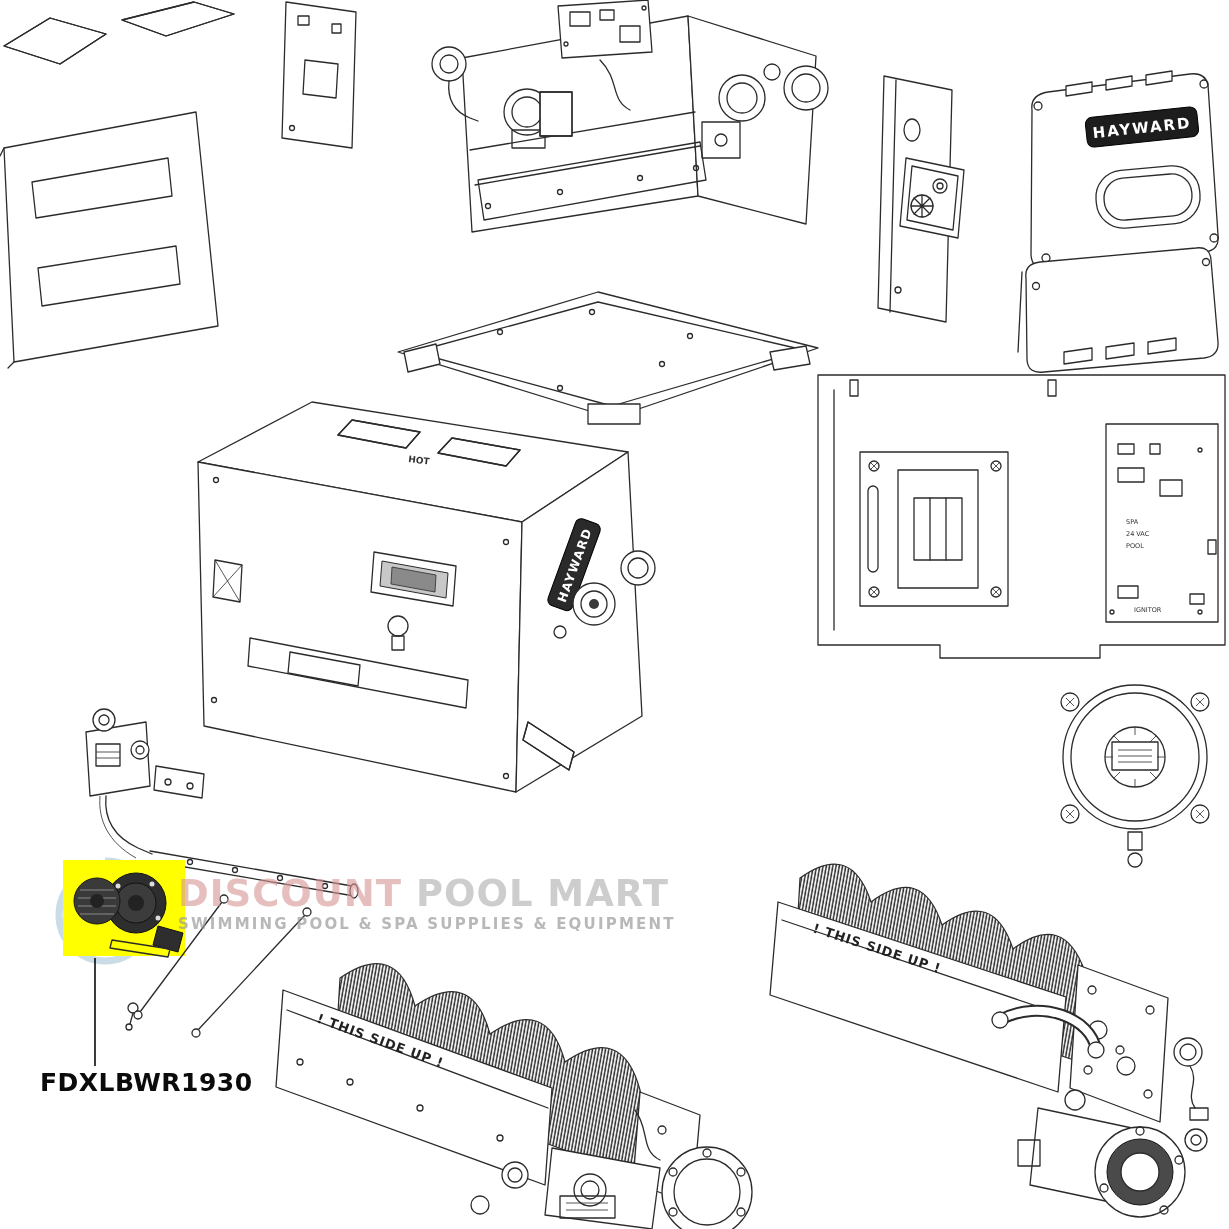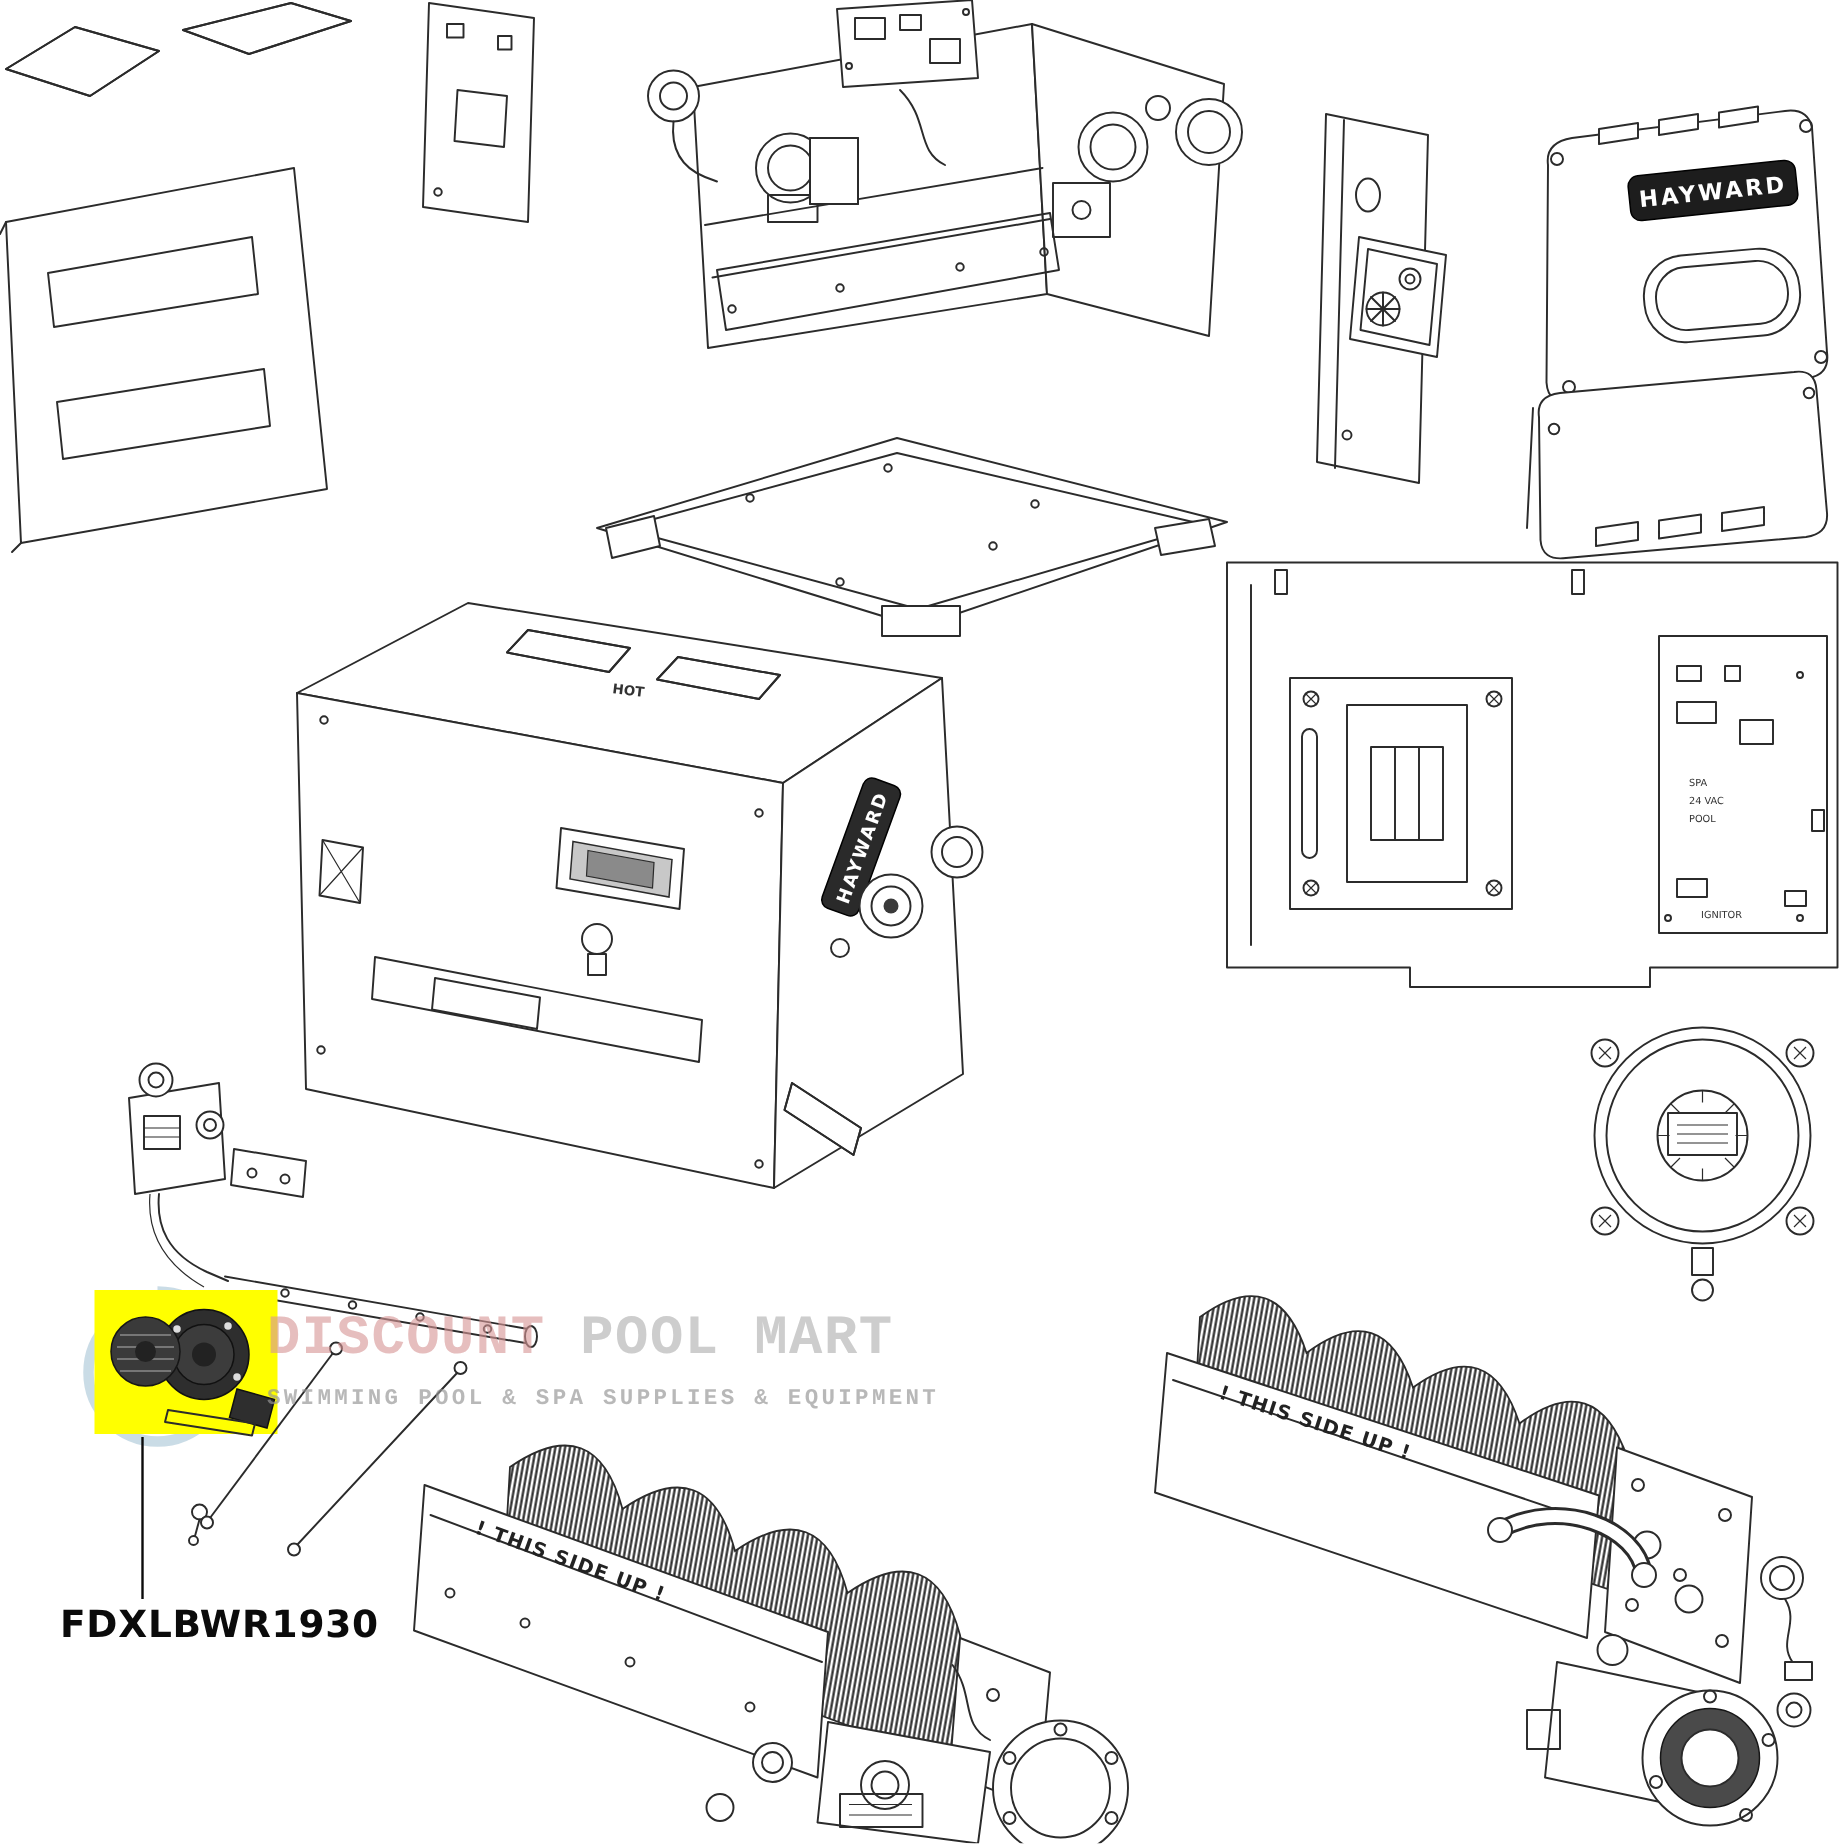--- a/index.html
+++ b/index.html
@@ -9,25 +9,25 @@
   .ln  {fill:none;stroke:#2b2b2b;stroke-width:1.3;stroke-linejoin:round;stroke-linecap:round;}
   .lnf {fill:#ffffff;stroke:#2b2b2b;stroke-width:1.3;stroke-linejoin:round;}
   .thin{fill:none;stroke:#2b2b2b;stroke-width:0.8;}
   .dk  {fill:#3a3a3a;stroke:#161616;stroke-width:1;}
   .dk2 {fill:#2e2e2e;stroke:#111;stroke-width:1;}
   .t-small{font:bold 9px "DejaVu Sans",sans-serif;fill:#333;}
   .t-tiny {font:6.5px "DejaVu Sans",sans-serif;fill:#333;}
   .t-badge{font:bold 15px "DejaVu Sans",sans-serif;fill:#ffffff;letter-spacing:2px;}
   .t-badge2{font:bold 12px "DejaVu Sans",sans-serif;fill:#ffffff;letter-spacing:1.5px;}
   .t-side {font:bold 13px "DejaVu Sans",sans-serif;fill:#222;letter-spacing:1px;}
-  .wm{position:absolute;left:178px;top:872px;pointer-events:none;font-family:Liberation Mono, monospace;}
+  .wm{position:absolute;left:178px;top:872px;pointer-events:none;}
   .wm-line1{font-weight:700;font-size:37px;letter-spacing:1px;white-space:nowrap;}
   .wm-discount{color:rgba(214,150,150,0.62);}
   .wm-poolmart{color:rgba(175,175,175,0.62);}
-  .wm-line2{margin-top:10px;font-weight:600;font-size:15px;letter-spacing:2.2px;
+  .wm-line2{font-weight:600;font-size:15px;letter-spacing:2.2px;
             color:rgba(150,150,150,0.68);white-space:nowrap;}
   .part-label{position:absolute;left:40px;top:1068px;font-weight:700;font-size:25px;
               color:#0b0b0b;letter-spacing:0.5px;}
 </style>
 </head>
 <body>
 
 <div id="stage">
 
 <svg width="1229" height="1229" viewBox="0 0 1229 1229">

